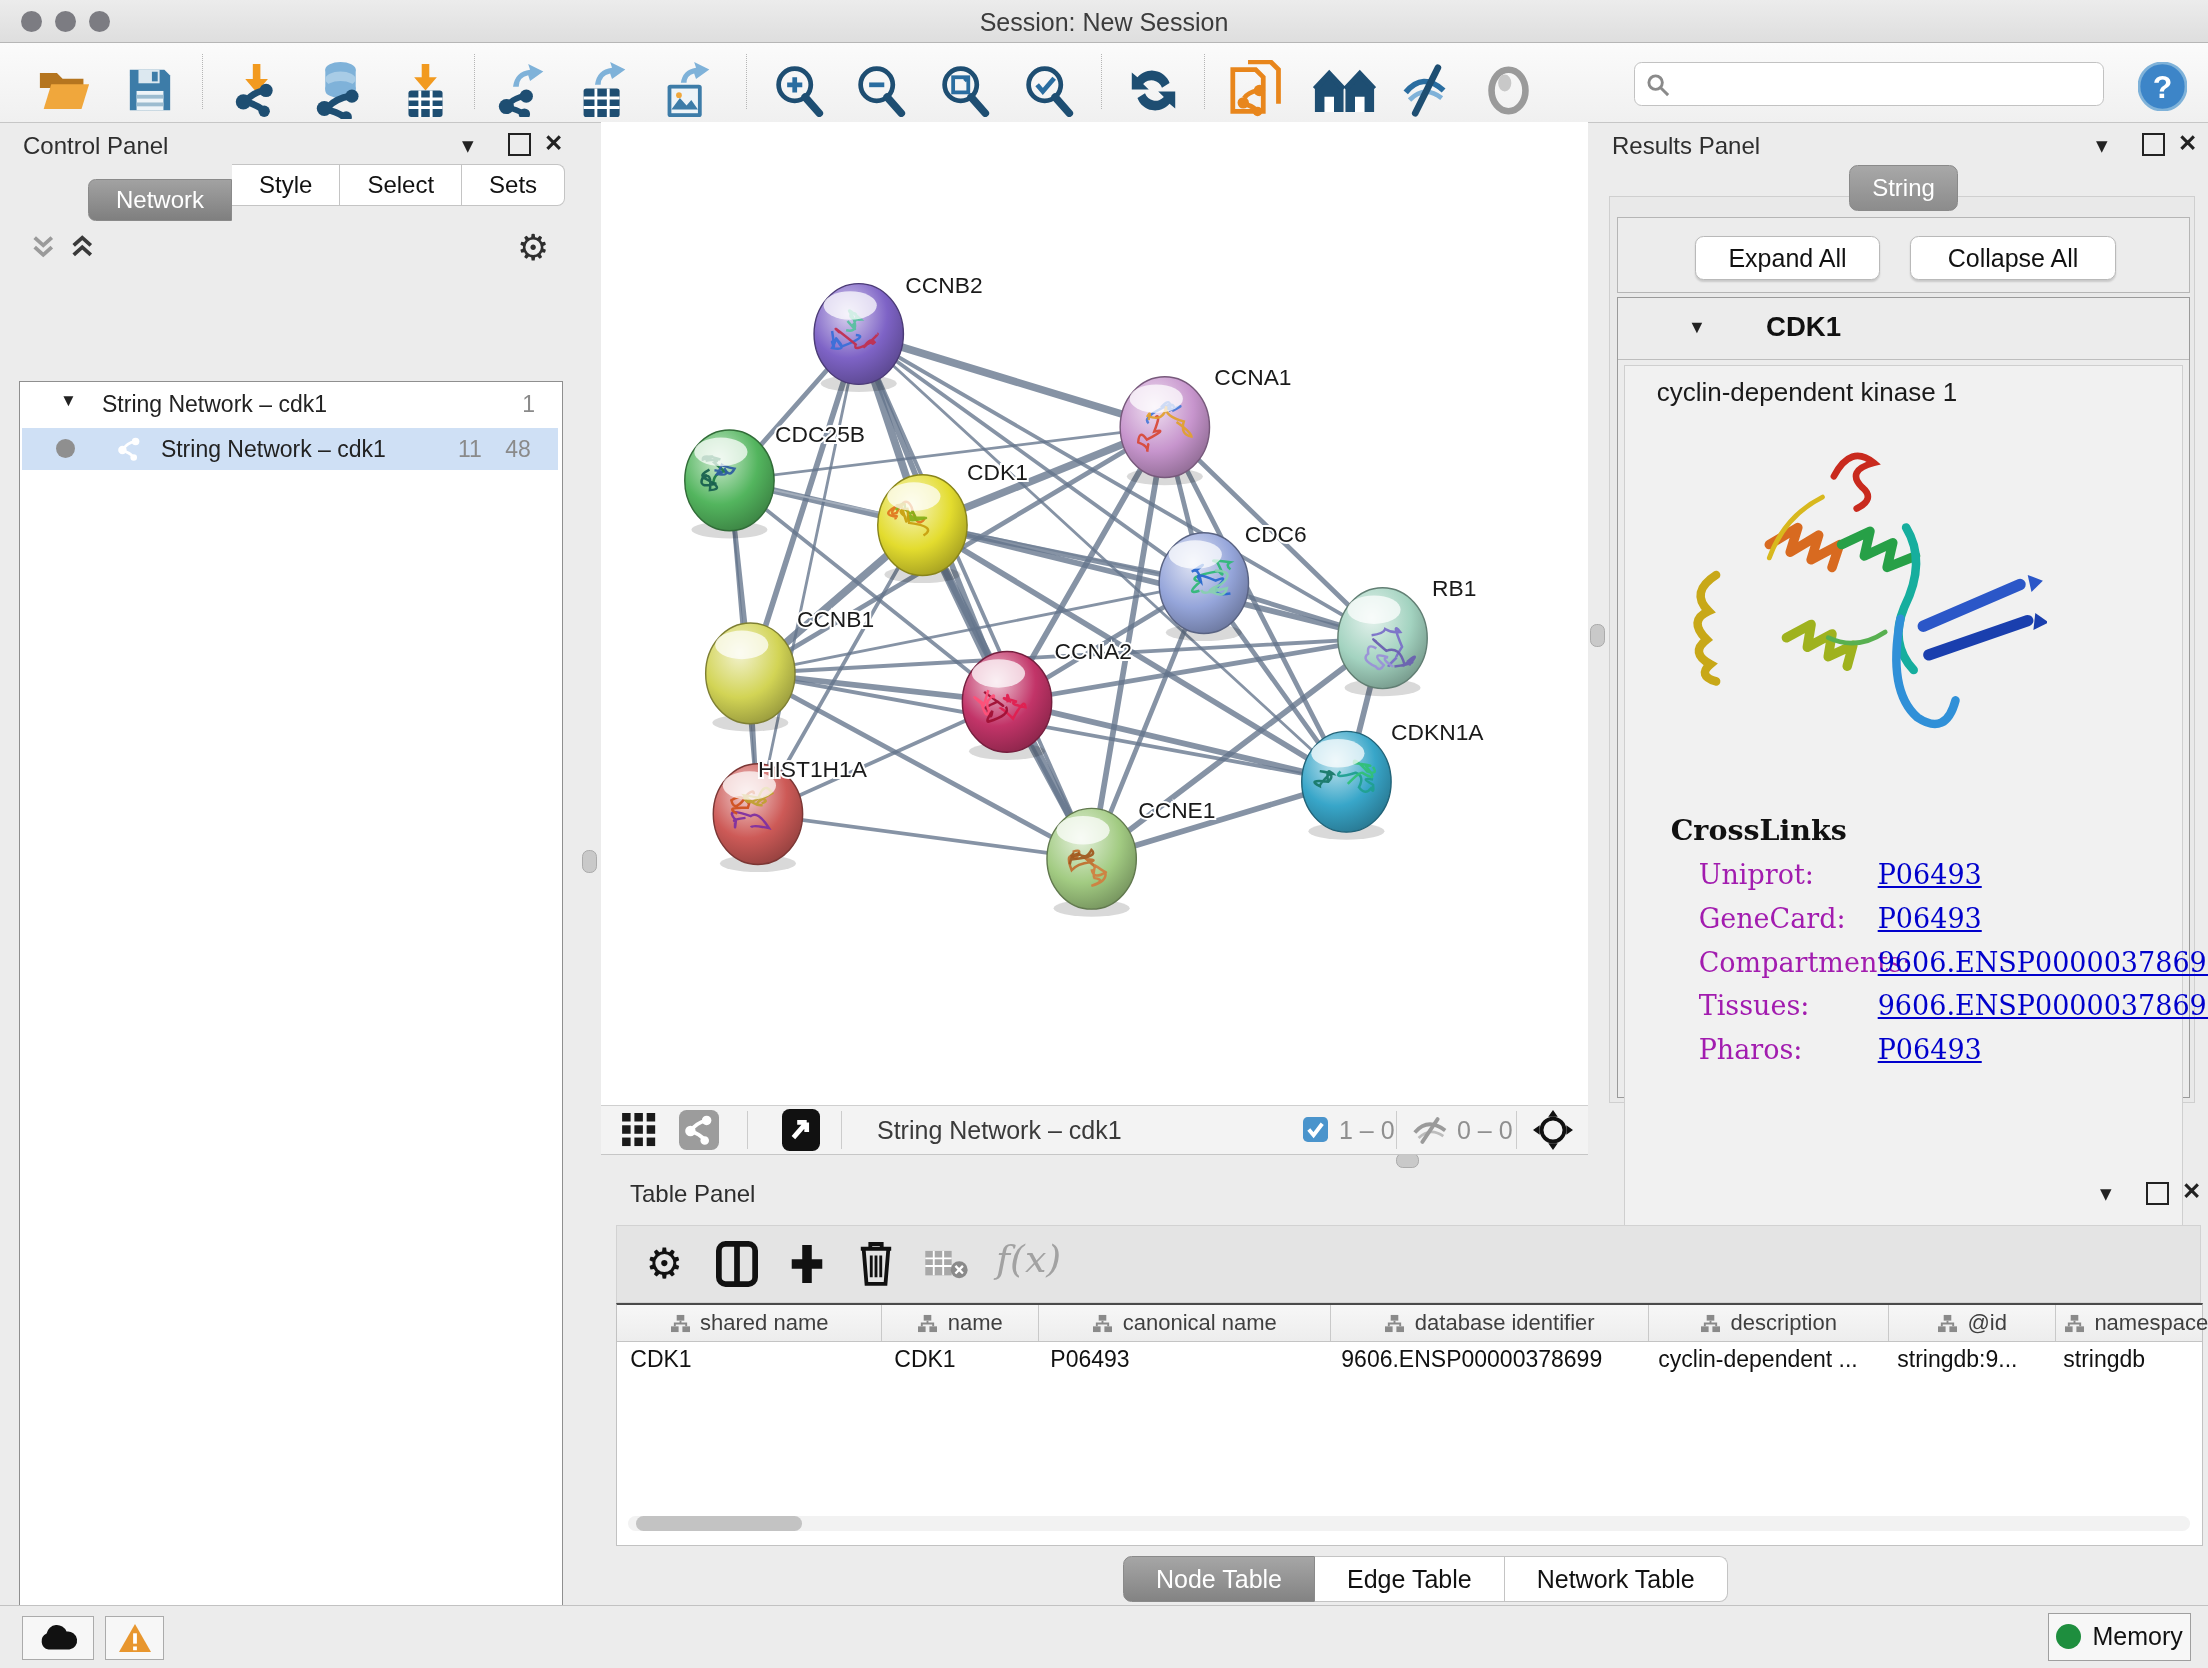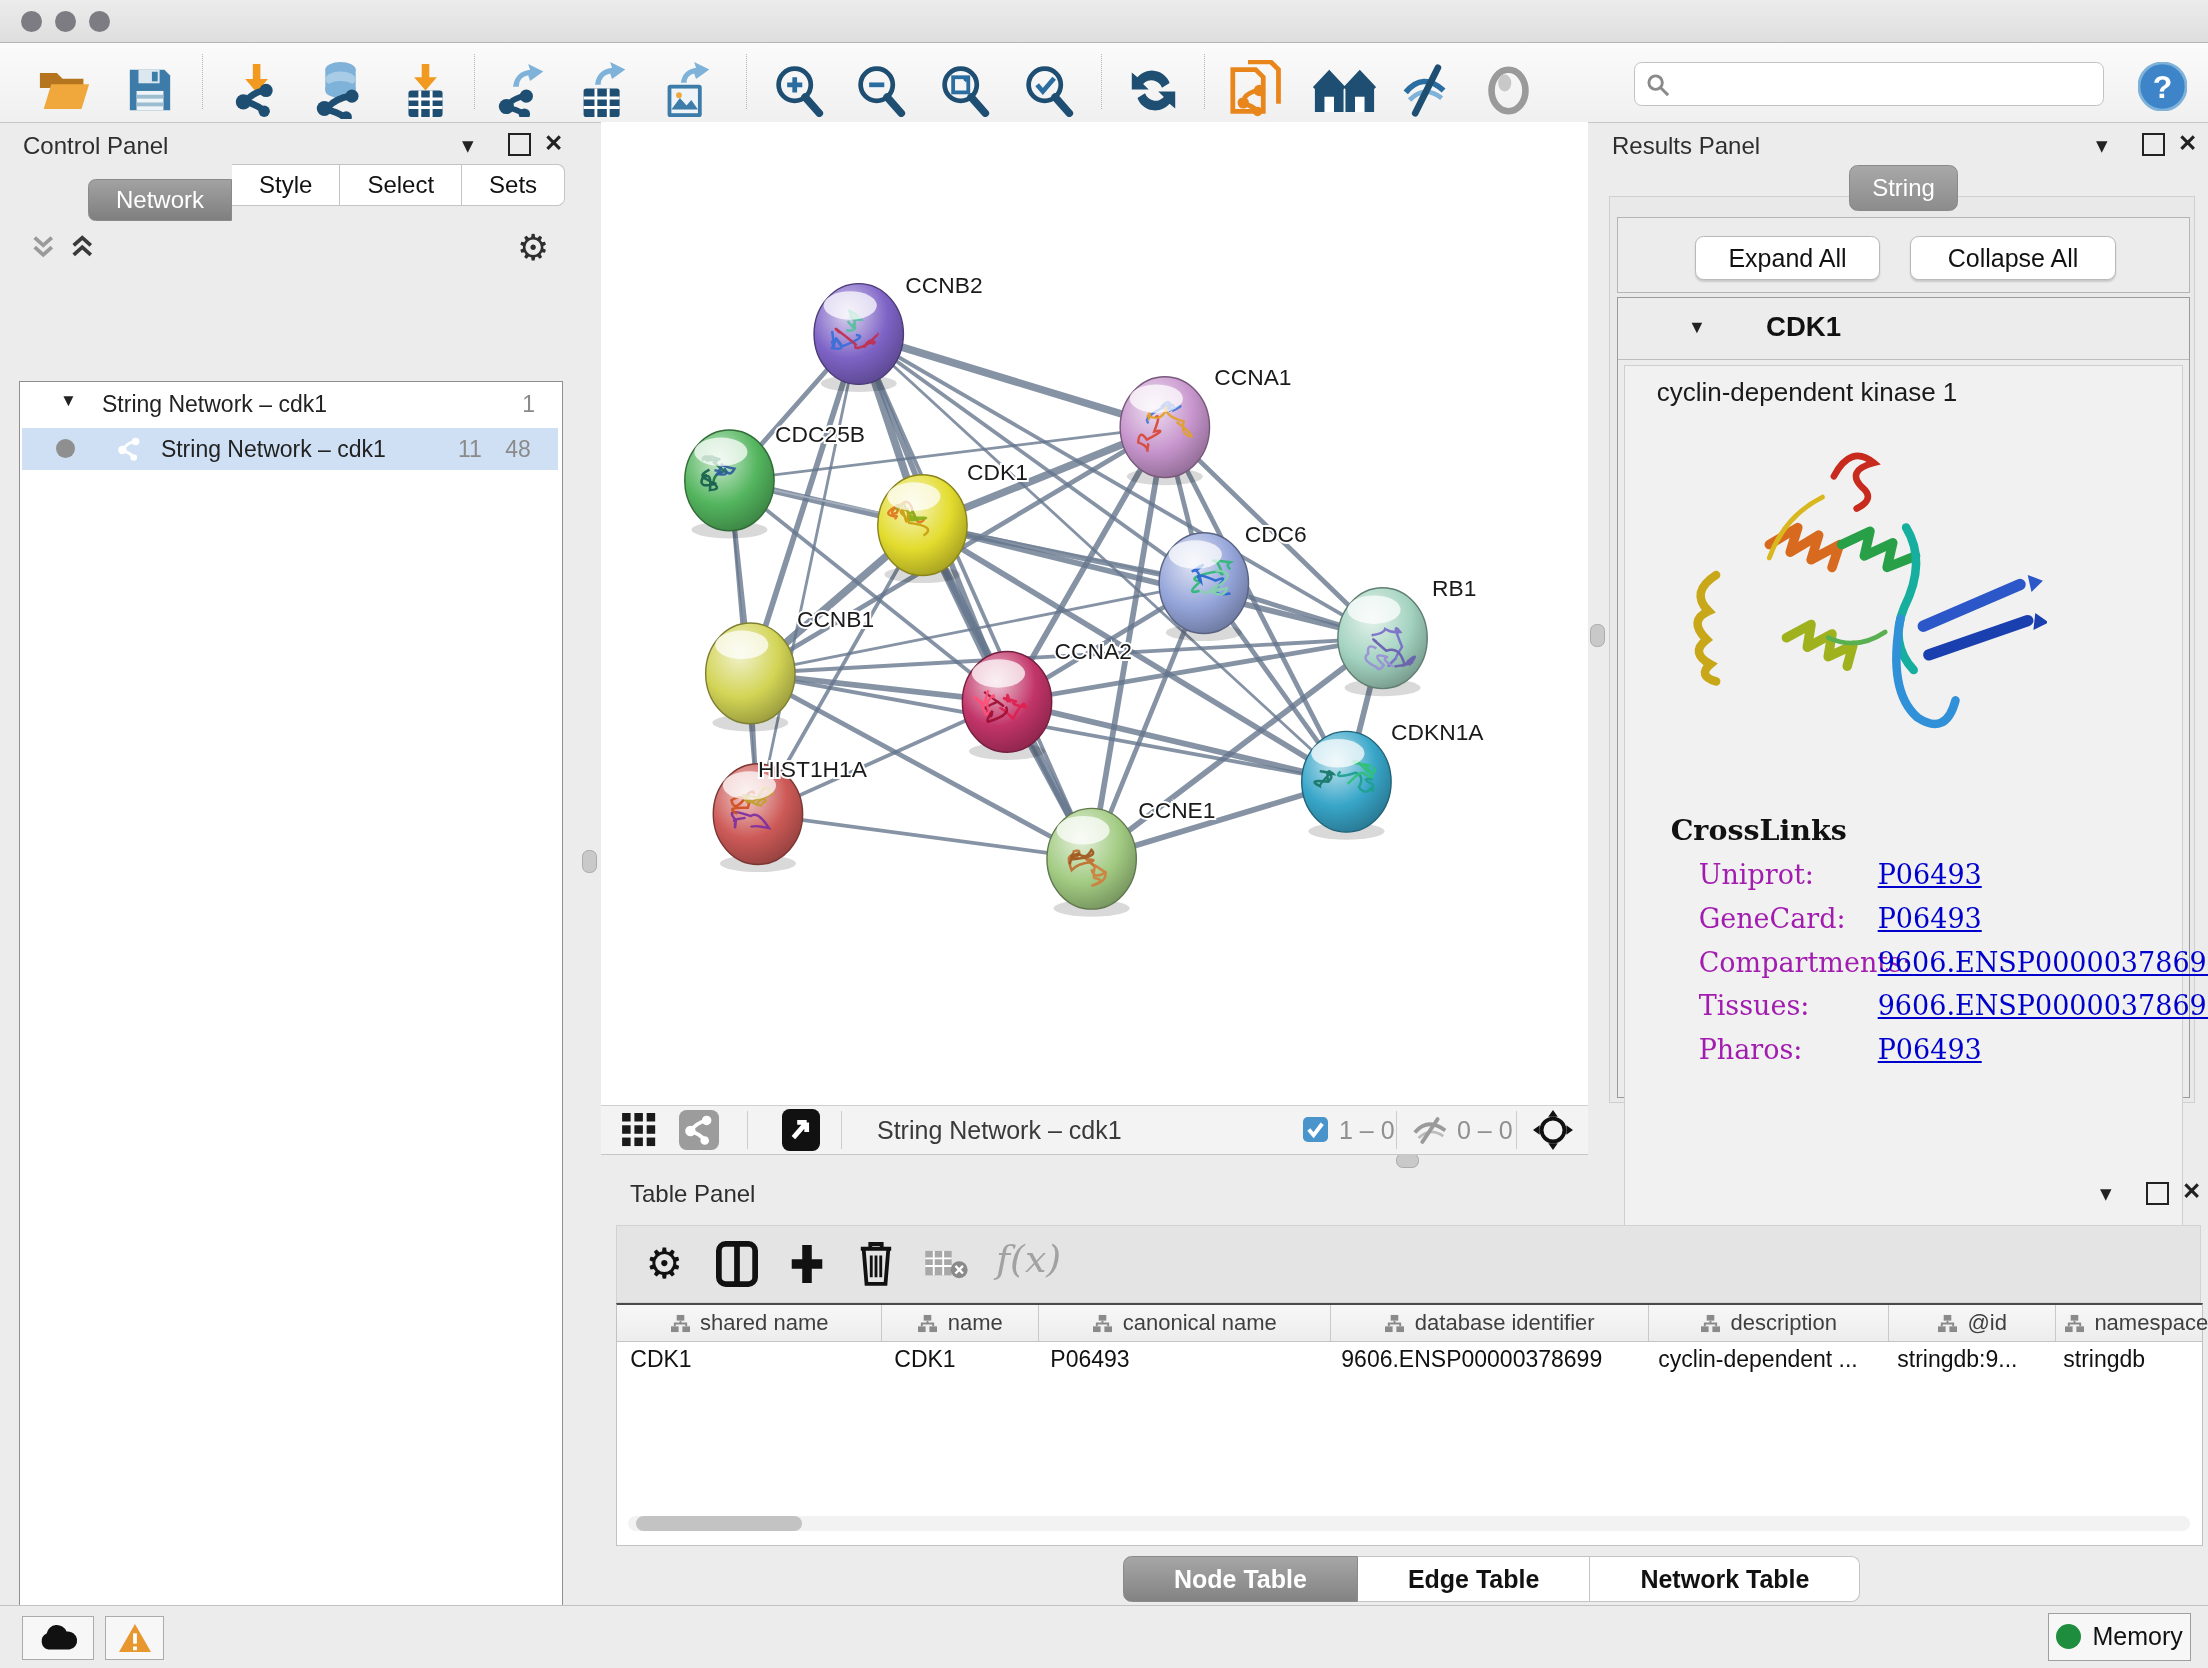--- a/index.html
+++ b/index.html
@@ -53,37 +53,38 @@
   
   .tp-toolbar{left:616px;top:1225px;width:1583px;height:76px;background:#e4e4e4;border:1px solid #d2d2d2;}
   .tablebox{left:616px;top:1303px;width:1585px;height:240px;background:#fff;border-top:2.9px solid #4a4a4a;border-left:1px solid #c2c2c2;border-right:1px solid #c2c2c2;border-bottom:1px solid #c2c2c2;}
   .thead{left:0;top:0;width:100%;height:36px;display:flex;background:linear-gradient(#f7f7f7,#ededed);border-bottom:1px solid #c4c4c4;align-items:center;}
   .th{height:36px;border-right:1px solid #c9c9c9;display:flex;align-items:center;justify-content:center;gap:9.5px;font-size:22px;color:#3f3f3f;overflow:hidden;white-space:nowrap;flex:none;}
   .trow{left:0;top:36px;width:100%;height:36px;display:flex;}
   .td{height:36px;display:flex;align-items:center;padding-left:13.3px;box-sizing:border-box;font-size:23px;color:#111;overflow:hidden;white-space:nowrap;flex:none;}
   .hscroll{left:628px;top:1516px;width:1562px;height:15px;background:#f2f2f2;border-radius:7.6px;}
   .hthumb{left:7.6px;top:0;width:166px;height:15px;background:#c3c3c3;border-radius:7.6px;}
   .tp-tabs{left:1123px;top:1556px;display:flex;}
-  .tp-tab{height:44px;line-height:44px;padding:0 50px;background:#fff;border:1px solid #c4c4c4;border-left:none;font-size:25px;color:#111;font-weight:bold;}
+  .tp-tab{height:44px;line-height:44px;padding:0 32px;background:#fff;border:1px solid #c4c4c4;border-left:none;font-size:25px;color:#111;}
   .tp-tab:first-child{border-left:1px solid #c4c4c4;border-radius:8.6px 0 0 8.6px;}
   .tp-tab:last-child{border-radius:0 8.6px 8.6px 0;}
   .tp-tab.sel{background:linear-gradient(#a6a6a6,#838383);color:#fff;border-color:#8a8a8a;}
   
   .statusbar{left:0;top:1605px;width:2208px;height:63px;background:#ececec;border-top:1px solid #c2c2c2;}
   .sb-btn{top:9.5px;height:42px;background:#f7f7f7;border:1.9px solid #ababab;display:flex;align-items:center;justify-content:center;}
   .mem-btn{left:2048px;top:6.7px;width:141px;height:46px;background:#f7f7f7;border:1.9px solid #9f9f9f;display:flex;align-items:center;justify-content:center;gap:11.4px;font-size:25px;color:#111;}
   .mem-dot{width:25px;height:25px;border-radius:50%;background:#1e8e3e;}
 </style>
 </head>
 <body>
 
 <div class="abs titlebar">
   <div class="abs tl-circle" style="left:21px"></div>
   <div class="abs tl-circle" style="left:55px"></div>
   <div class="abs tl-circle" style="left:89px"></div>
+  <div class="abs win-title">Session: New Session</div>
 </div>
 
 <div class="abs toolbar">
 
   <svg class="abs" style="left:38px;top:24px" width="53" height="46" viewBox="0 0 56 48">
     <path d="M2 6 h18 l6 6 h22 v10 H2 Z" fill="#b5751f"></path>
       <path d="M6 44 L14 18 H54 L46 44 Z" fill="#f0a73c"></path>
   </svg>
   <svg class="abs" style="left:126px;top:23px" width="48" height="48" viewBox="0 0 50 50">
     <path d="M4 4 h36 l6 6 v36 H4 Z" fill="#3d7ca8"></path>

